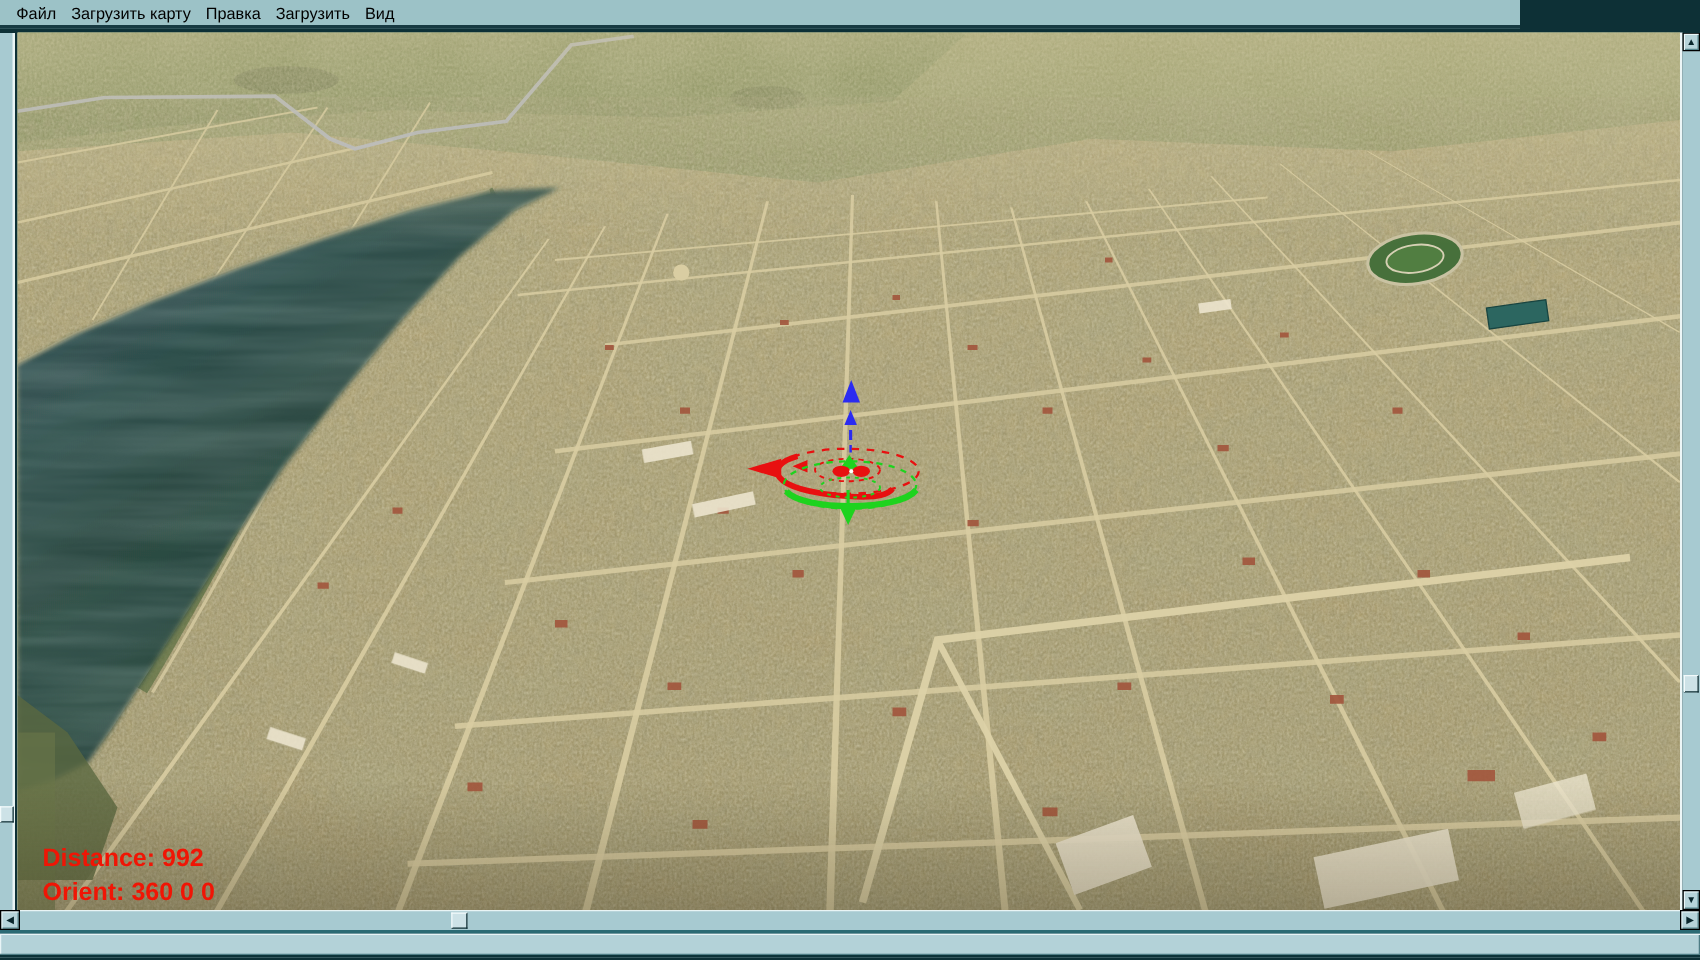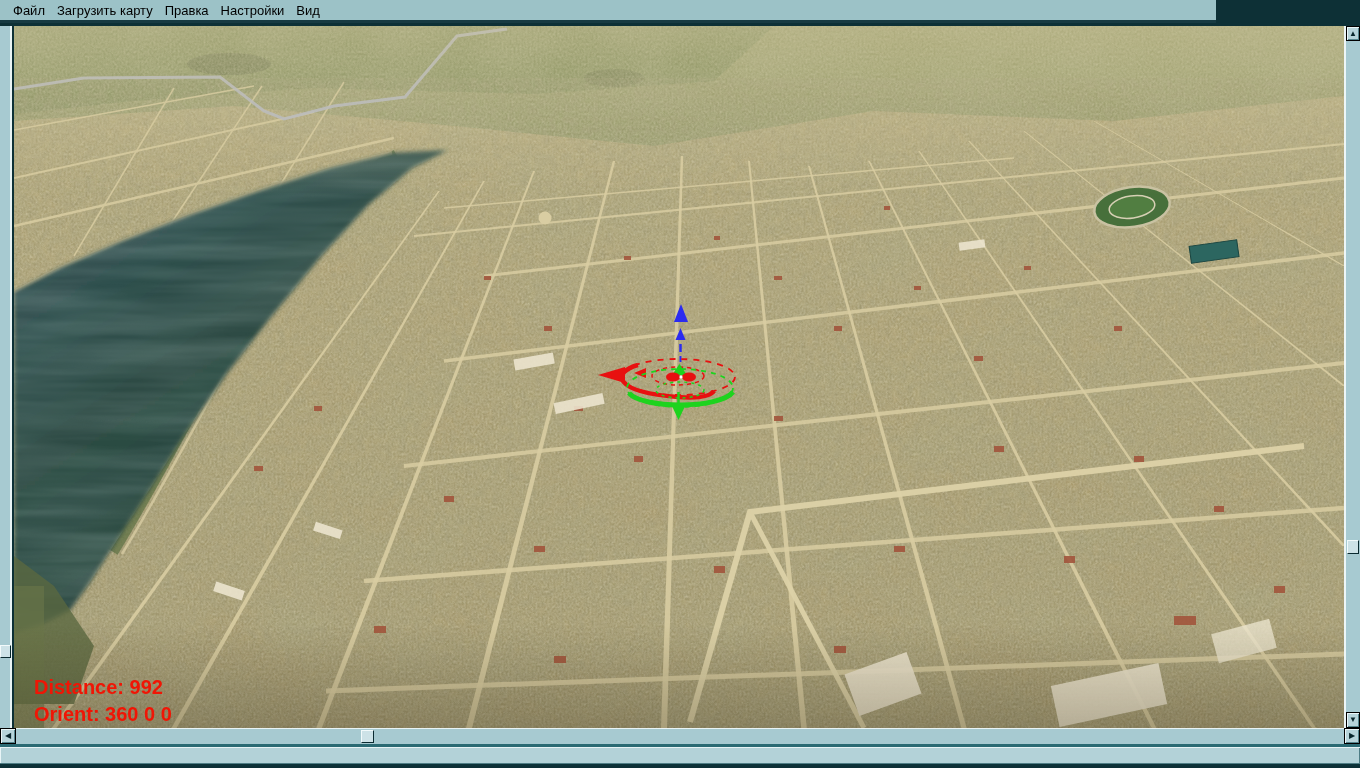--- a/index.html
+++ b/index.html
@@ -34,21 +34,21 @@
 </style>
 </head>
 <body>
 
 <div class="app">
 
   <div class="menubar">
     <span class="menu-item">Файл</span>
     <span class="menu-item">Загрузить карту</span>
     <span class="menu-item">Правка</span>
-    <span class="menu-item">Настройки</span>
+    <span class="menu-item">Загрузить</span>
     <span class="menu-item">Вид</span>
   </div>
 
   <div class="viewport">
     <svg width="1330" height="702" viewBox="0 0 1330 702" preserveAspectRatio="none">
       <defs>
         <linearGradient id="base" x1="0" y1="0" x2="0" y2="1">
           <stop offset="0" stop-color="#b6a97a"></stop>
           <stop offset="0.4" stop-color="#ae9f70"></stop>
           <stop offset="1" stop-color="#a19367"></stop>

